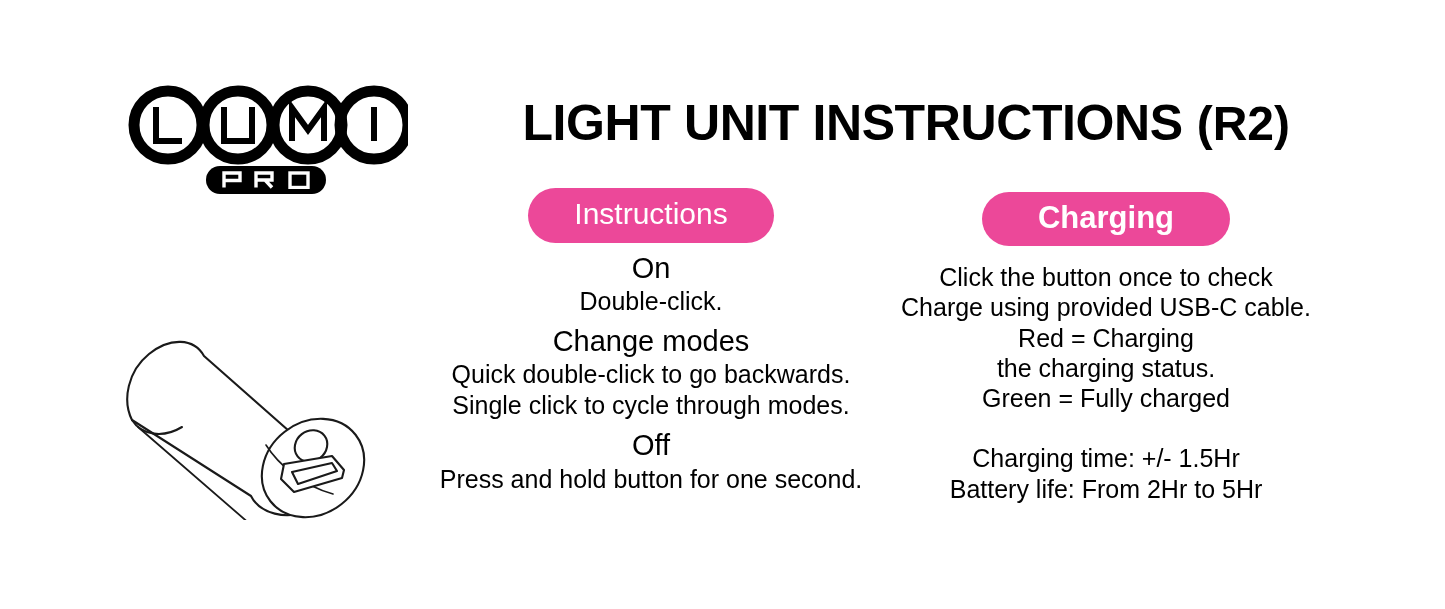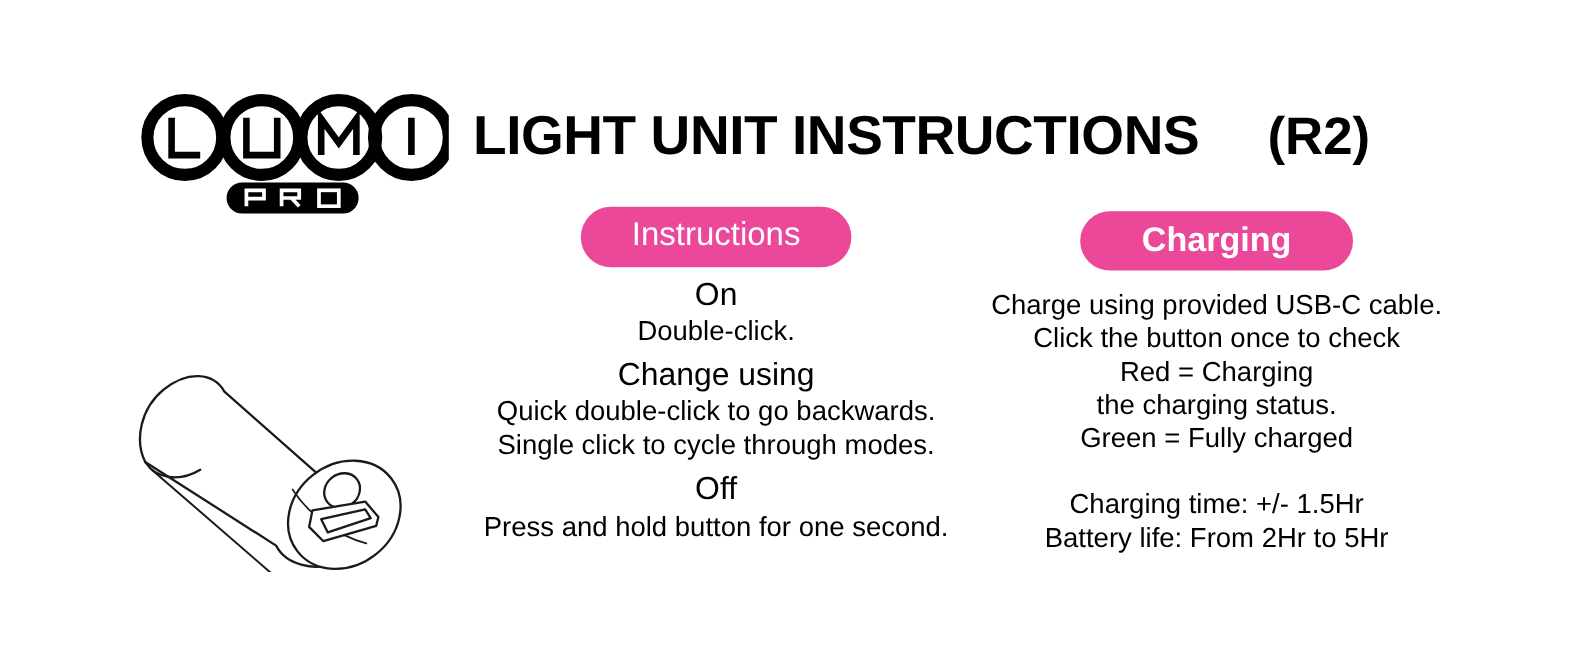--- a/index.html
+++ b/index.html
@@ -60,23 +60,22 @@
 
   
   #title-row {
     position: absolute;
     left: 430px;
     top: 98px;
     width: 860px;
     height: 62px;
     display: flex;
     align-items: baseline;
-    justify-content: flex-start;
+    justify-content: flex-end;
     white-space: nowrap;
-    gap: 48px;
   }
   #title-main {
     font-size: 50px;
     font-weight: 700;
     letter-spacing: -0.4px;
     line-height: 1;
   }
   #title-rev {
     font-size: 48px;
     font-weight: 700;
@@ -203,35 +202,35 @@
     <span id="title-rev">(R2)</span>
   </div>
 
   <div id="col-instructions" class="column">
     <div id="pill-instructions" class="pill">Instructions</div>
 
     <div id="instructions-body">
       <div class="section-heading">On</div>
       <div class="section-body">Double-click.</div>
 
-      <div class="section-heading">Change using</div>
+      <div class="section-heading">Change modes</div>
       <div class="section-body">Quick double-click to go backwards.</div>
       <div class="section-body">Single click to cycle through modes.</div>
 
       <div class="section-heading">Off</div>
       <div class="section-body">Press and hold button for one second.</div>
     </div>
   </div>
 
   <div id="col-charging" class="column">
     <div id="pill-charging" class="pill">Charging</div>
 
     <div id="charging-lines">
+      <div class="charge-line">Click the button once to check</div>
       <div class="charge-line">Charge using provided USB-C cable.</div>
-      <div class="charge-line">Click the button once to check</div>
       <div class="charge-line">Red = Charging</div>
       <div class="charge-line">the charging status.</div>
       <div class="charge-line">Green = Fully charged</div>
     </div>
 
     <div id="charging-specs">
       <div class="charge-line">Charging time:  +/- 1.5Hr</div>
       <div class="charge-line">Battery life: From 2Hr to 5Hr</div>
     </div>
   </div>

